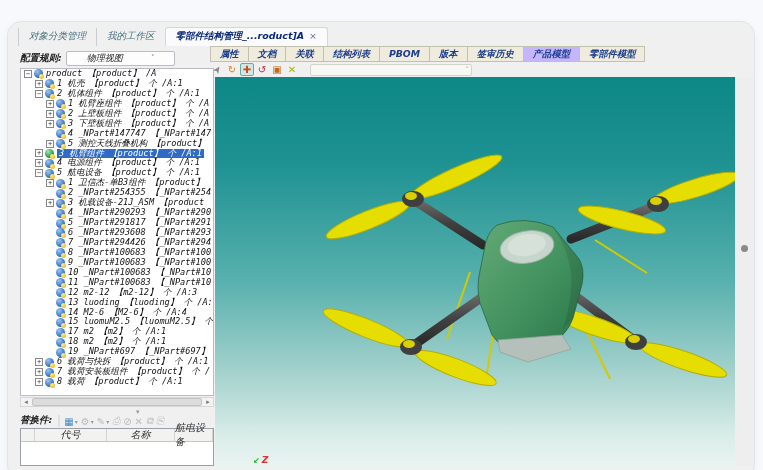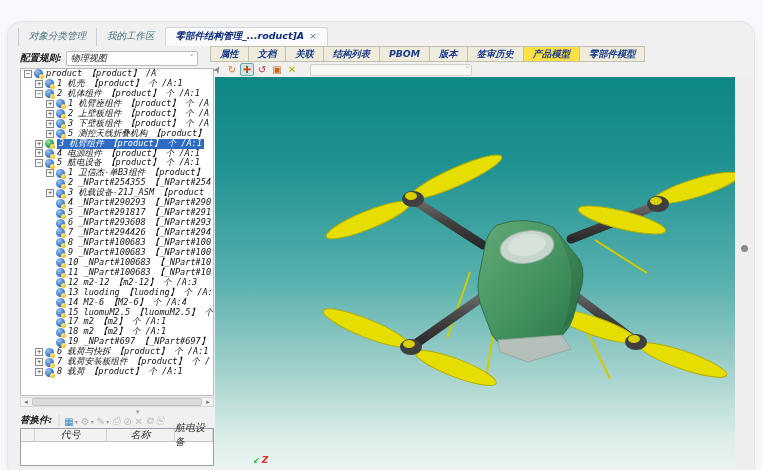--- a/index.html
+++ b/index.html
@@ -10,22 +10,22 @@
   
   .win-tabs { position:absolute; left:10px; top:6px; height:18px; display:flex; align-items:flex-end; }
   .win-tab { padding:2px 10px 3px 10px; font-size:9.5px; color:#44707e; border-left:1px solid #c9ccd3; white-space:nowrap; cursor:default; }
   .win-tab.active { background:#fbfbfd; border:1px solid #d4d6dc; border-bottom:none; border-radius:3px 3px 0 0;
                     color:#0b2a7a; font-weight:bold; }
   .win-tab .close { color:#5a6d96; font-weight:normal; margin-left:5px; font-size:9px; }
 
   
   .cfg-row { position:absolute; left:12px; top:28px; height:16px; display:flex; align-items:center; font-size:9.5px; color:#222; }
   .cfg-row .lbl { font-weight:bold; margin-right:4px; }
-  .combo { width:132px; height:15px; background:#fdfdfd; border:1px solid #b9bcc2; border-radius:2px;
-           font-size:9px; color:#222; display:flex; align-items:center; justify-content:space-between; padding:0 4px;text-align:right; }
+  .combo { width:109px; height:15px; background:#fdfdfd; border:1px solid #b9bcc2; border-radius:2px;
+           font-size:9px; color:#222; display:flex; align-items:center; justify-content:space-between; padding:0 20px;text-align:right; }
   .combo .caret { color:#8a8f99; font-size:8px; }
 
   .tree-box { position:absolute; left:12px; top:46px; width:194px; height:328px; background:#fff;
               border:1px solid #b9bcc2; overflow:hidden; }
   .trow { height:9.95px; line-height:9.95px; white-space:nowrap; font-family:"DejaVu Sans Mono",monospace;
           font-size:8.6px; color:#111; display:flex; align-items:center; }
   .trow .pad { display:inline-block; height:100%; }
   .expander { display:inline-flex; width:8px; height:8px; min-width:8px; border:1px solid #888; background:#fff;
               font-size:7px; line-height:6px; align-items:center; justify-content:center; margin-right:2px; color:#333; }
   .expander.none { border:none; background:transparent; }
@@ -53,21 +53,21 @@
   .rtable { position:absolute; left:12px; top:406px; width:194px; height:38px; background:#fff; border:1px solid #9aa0a8; }
   .rtable .hd { display:flex; height:13px; background:#f2f2f0; border-bottom:1px solid #c6c6c6; font-size:10px; color:#333; }
   .rtable .hd .cell { border-right:1px solid #d2d2d2; display:flex; align-items:center; justify-content:center; }
   .c0 { width:14px; } .c1 { width:72px; } .c2 { width:68px; } .c3 { flex:1; }
 
   
   .rp-tabs { position:absolute; left:202px; top:24px; height:16px; display:flex; }
   .rp-tab { padding:1px 9px 2px 9px; background:#efecdd; border:1px solid #c2c0ae; border-right:none;
             font-size:9.3px; font-weight:bold; color:#1b3c8c; white-space:nowrap; }
   .rp-tab:last-child { border-right:1px solid #c2c0ae; }
-  .rp-tab.active { background:#fde047; }
+  .rp-tab.active { background:#c4b5fd; }
 
   .vtoolbar { position:absolute; left:202px; top:40px; height:15px; display:flex; align-items:center; }
   .vtool { width:14px; height:13px; display:flex; align-items:center; justify-content:center; font-size:10px; margin-right:1px; border:1px solid transparent; }
   .vtool.active { background:#cfe8e6; border:1px solid #6aa8a4; border-radius:2px; }
   .vcombo { width:162px; height:12px; margin-left:10px; background:#f7f7f4; border:1px solid #d3d3ca; border-radius:2px;
             display:flex; align-items:center; justify-content:flex-end; padding:0 3px; font-size:7px; color:#8a8f99; }
 
   .viewport { position:absolute; left:207px; top:55px; width:520px; height:390px;
               background:linear-gradient(#0e8787 0%, #1e9292 22%, #57b0ad 52%, #a5d2cd 76%, #dceeea 93%, #e9f4f1 100%); }
   .axis { position:absolute; left:38px; bottom:2px; font-size:9px; font-weight:bold; color:#e03030; display:flex; align-items:flex-end; }
@@ -124,20 +124,26 @@
         <span class="pad" style="width: 25px;"></span>
         <span class="expander">+</span>
         <span class="picon"></span>
         <span class="txt">2 上壁板组件 【product】 个 /A</span>
       </div>
       <div class="trow">
         <span class="pad" style="width: 25px;"></span>
         <span class="expander">+</span>
         <span class="picon"></span>
         <span class="txt">3 下壁板组件 【product】 个 /A</span>
+      </div>
+      <div class="trow">
+        <span class="pad" style="width: 25px;"></span>
+        <span class="expander none"></span>
+        <span class="picon"></span>
+        <span class="txt">4 _NPart#147747 【_NPart#147</span>
       </div>
       <div class="trow">
         <span class="pad" style="width: 25px;"></span>
         <span class="expander">+</span>
         <span class="picon"></span>
         <span class="txt">5 测控天线折叠机构 【product】</span>
       </div>
       <div class="trow sel">
         <span class="pad" style="width: 14px;"></span>
         <span class="expander">+</span>

